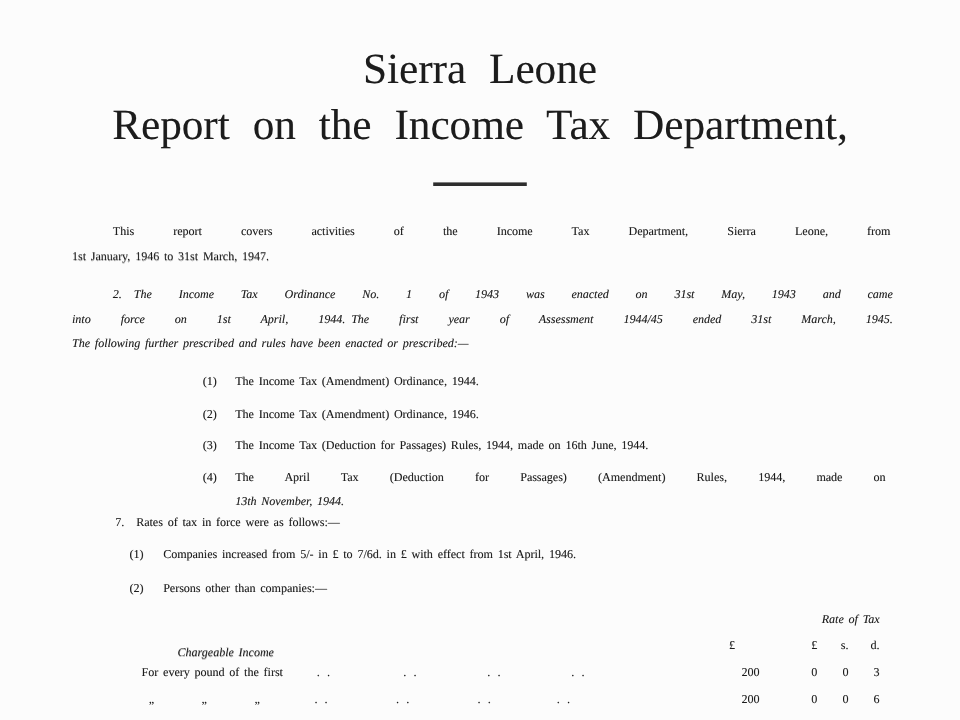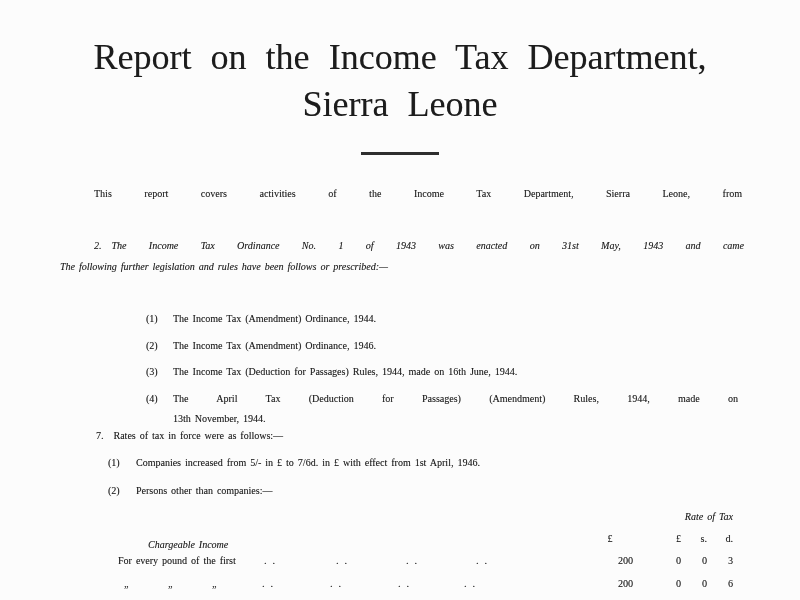--- a/index.html
+++ b/index.html
@@ -31,23 +31,23 @@
   }
   .bodytext { font-size: 10px; line-height: 20.5px; word-spacing: 1.5px; }
   .jline { text-align: justify; text-align-last: justify; }
   .nline { white-space: nowrap; }
   .indent { text-indent: 34px; }
 
   .para1 { position: absolute; top: 184px; left: 60px; width: 682px; }
   .para2 { position: absolute; top: 236px; left: 60px; width: 684px; font-style: italic; }
 
   .list2 { position: absolute; top: 309px; left: 146px; width: 592px; }
-  .list2 .item { margin-bottom: 6px; padding-left: 27px; text-indent: -27px; }
+  .list2 .item { margin-bottom: 6px; padding-left: 27px; text-indent: -27px; margin-left: 23px; }
   .num { display: inline-block; width: 22px; margin-right: 5px; text-indent: 0; }
-  .cont-line { padding-left: 27px; text-indent: 0; }
+  .cont-line { padding-left: 27px; text-indent: 0; font-style: italic; }
 
   .sec3-head  { position: absolute; top: 426px; left: 96px; }
   .sec3-item1 { position: absolute; top: 453px; left: 108px; }
   .sec3-item2 { position: absolute; top: 481px; left: 108px; }
   .sec3-item1 .num, .sec3-item2 .num { width: 24px; margin-right: 4px; }
 
   .thdr-left  { position: absolute; top: 507px; left: 148px; font-style: italic; margin-top: 28px; }
   .thdr-right { position: absolute; top: 507px; left: 600px; width: 133px; text-align: right; font-style: italic; }
 
   .trow { position: absolute; left: 0; width: 800px; height: 21px; }
@@ -68,33 +68,35 @@
   .dt1 { left: 124px; } .dt2 { left: 168px; } .dt3 { left: 212px; }
   .r2-word { left: 232px; margin-top: 48px; }
   .r2-ld1 { left: 262px; } .r2-ld2 { left: 330px; } .r2-ld3 { left: 398px; } .r2-ld4 { left: 464px; }
 </style>
 </head>
 <body>
 
 <div class="page">
 
   <div class="title">
+    <div>Sierra Leone</div>
     <div>Report on the Income Tax Department,</div>
-    <div>Sierra Leone</div>
   </div>
 
   <div class="title-rule"></div>
 
   <div class="para1 bodytext">
     <div class="jline indent">This report covers activities of the Income Tax Department, Sierra Leone, from</div>
+    <div class="nline">1st January, 1946 to 31st March, 1947.</div>
   </div>
 
   <div class="para2 bodytext">
     <div class="jline indent">2. The Income Tax Ordinance No. 1 of 1943 was enacted on 31st May, 1943 and came</div>
-    <div class="nline">The following further legislation and rules have been follows or prescribed:—</div>
+    <div class="jline">into force on 1st April, 1944. The first year of Assessment 1944/45 ended 31st March, 1945.</div>
+    <div class="nline">The following further prescribed and rules have been enacted or prescribed:—</div>
   </div>
 
   <div class="list2 bodytext">
     <div class="item nline">
       <span class="num">(1)</span><span>The Income Tax (Amendment) Ordinance, 1944.</span>
     </div>
     <div class="item nline">
       <span class="num">(2)</span><span>The Income Tax (Amendment) Ordinance, 1946.</span>
     </div>
     <div class="item nline">

